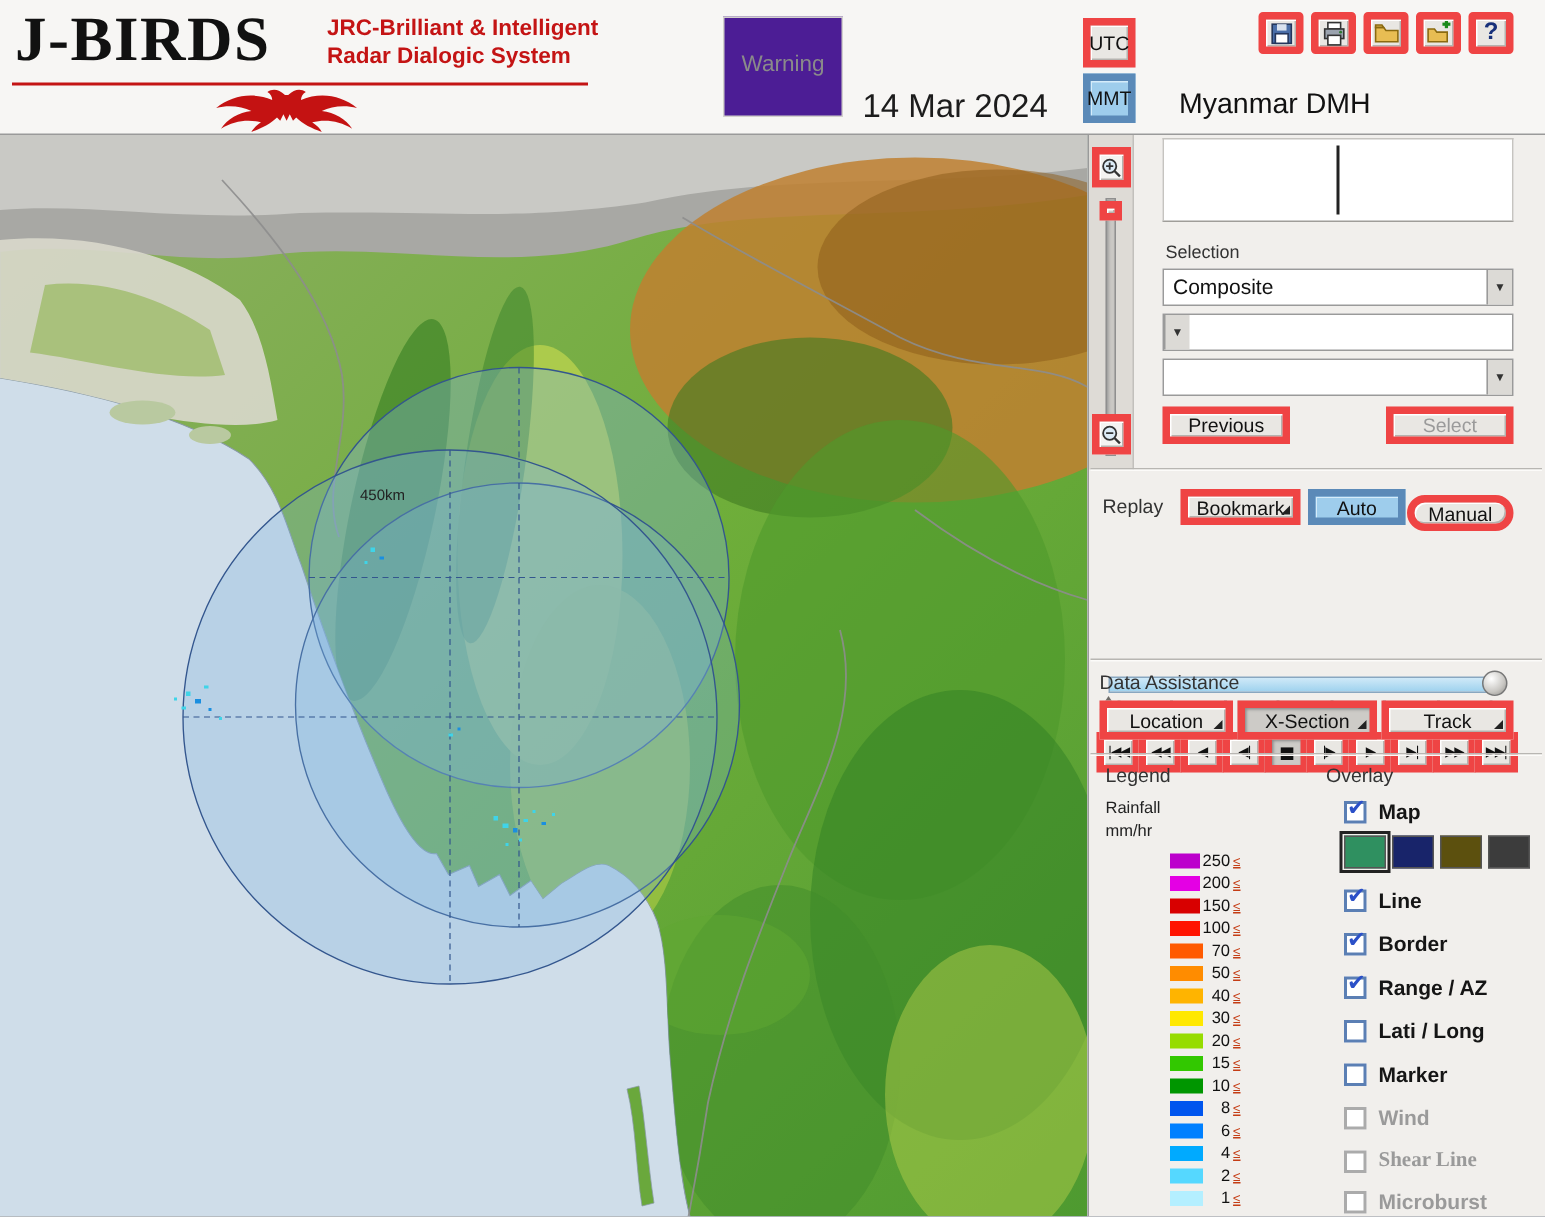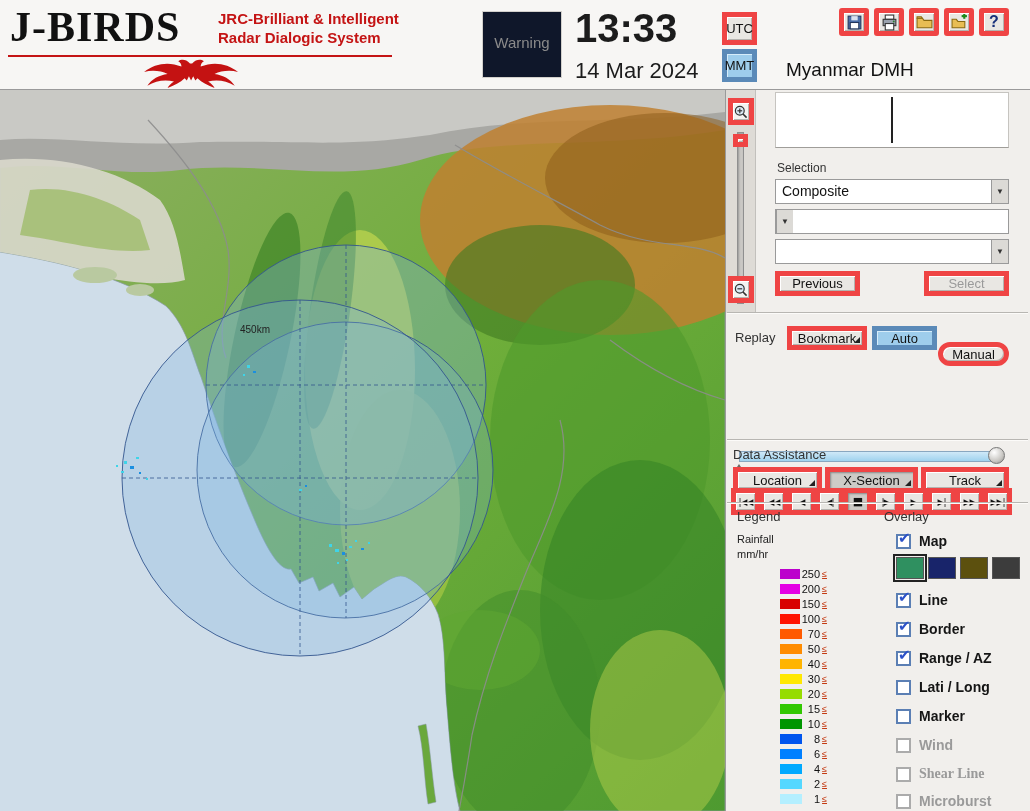--- a/index.html
+++ b/index.html
@@ -6,21 +6,21 @@
   html,body{width:1030px;}
   body{font-family:"Liberation Sans",sans-serif;background:#777;}
   #screen{position:relative;width:1030px;height:811px;background:#f1efec;overflow:hidden;}
   .abs{position:absolute;}
 
   
   #header{position:absolute;left:0;top:0;width:1030px;height:90px;background:#f7f6f4;border-bottom:1px solid #9a9a9a;}
   .logo-title{font-family:"Liberation Serif",serif;font-weight:bold;font-size:42px;color:#111;letter-spacing:1px;line-height:1;}
   .tagline{color:#c41414;font-weight:bold;font-size:15px;line-height:1.25;font-style:normal;}
   .redline{position:absolute;height:2px;background:#c41414;}
-  .warning-box{position:absolute;background:#0f172a;border:1px solid #d2d0cc;display:flex;justify-content:center;padding-top:22px;font-size:15px;color:#8a8a8a;}
+  .warning-box{position:absolute;background:#4c1d95;border:1px solid #d2d0cc;display:flex;justify-content:center;padding-top:22px;font-size:15px;color:#8a8a8a;}
   .clock-time{font-size:40px;font-weight:600;color:#1c1c1c;line-height:1;}
   .clock-date{font-size:22px;color:#1c1c1c;}
   .tzbtn{position:absolute;width:35px;height:33px;font-size:12px;display:flex;align-items:center;justify-content:center;color:#111;}
   .btn3d{background:#e9e7e3;border:5px solid #ef4444;box-shadow:inset 1px 1px 0 #ffffff, inset -1px -1px 0 #b5b3af;display:flex;align-items:center;justify-content:center;font-size:13px;color:#111;cursor:default;}
   .pressed{background:#cdcbc7 !important;box-shadow:inset 1px 1px 2px #8a8a8a !important;}
   .blue-active{background:#9ecdec !important;border-color:#5b8ab8 !important;box-shadow:inset 1px 1px 0 #d5ecfa !important;}
   .toolbtn{position:absolute;width:30px;height:28px;border-radius:3px;}
   .station{font-size:19px;color:#111;}
 
   
@@ -81,21 +81,20 @@
     <div class="abs" style="left:140px;top:57px;">
       <svg width="100" height="32" viewBox="0 0 90 30">
         <path d="M45,6 C41,2 37,2 34,4 C36,5 37,7 37,9 C25,4 12,6 2,14 C10,12 18,13 24,16 C16,17 9,21 5,27 C13,22 22,21 30,23 C27,25 25,27 24,29 C30,27 36,24 40,20 L42,22 L44,18 L46,22 L48,18 L50,22 L52,20 C56,24 62,27 68,29 C67,27 65,25 62,23 C70,21 79,22 87,27 C83,21 76,17 68,16 C74,13 82,12 90,14 C80,6 67,4 55,9 C55,7 56,5 58,4 C55,2 51,2 47,6 Z" fill="#c41212"></path>
       </svg>
     </div>
 
     <div class="warning-box" style="left:482px;top:11px;width:80px;height:67px;">
       <span>Warning</span>
     </div>
 
-    <div class="abs clock-time" style="left:575px;top:8px;">13:33</div>
     <div class="abs clock-date" style="left:575px;top:58px;">14 Mar 2024</div>
 
     <div class="tzbtn btn3d" style="left:722px;top:12px;">UTC</div>
     <div class="tzbtn btn3d blue-active" style="left:722px;top:49px;">MMT</div>
 
     <div class="toolbtn btn3d" style="left:839px;top:8px;">
       <svg width="17" height="17" viewBox="0 0 16 16">
         <rect x="2" y="2" width="12" height="12" fill="#4a6ea8" stroke="#24365c"></rect>
         <rect x="5" y="2" width="6" height="4" fill="#d9e2ef"></rect>
         <rect x="4" y="8" width="8" height="6" fill="#ffffff" stroke="#24365c"></rect>
@@ -258,21 +257,21 @@
   <div class="abs btn3d disabled-text" style="left:924px;top:271px;width:85px;height:25px;">Select</div>
 
   <div class="hr" style="left:727px;top:312px;width:301px;"></div>
 
   <div class="abs panel-label" style="left:735px;top:330px;font-size:13px;">Replay</div>
   <div class="abs btn3d" style="left:787px;top:326px;width:80px;height:24px;">
     <span>Bookmark</span>
     <span class="corner-tri"></span>
   </div>
   <div class="abs btn3d blue-active" style="left:872px;top:326px;width:65px;height:24px;">Auto</div>
-  <div class="abs btn3d" style="left:938px;top:342px;width:71px;height:24px;border-radius:12px;">Manual</div>
+  <div class="abs btn3d" style="left:938px;top:330px;width:71px;height:24px;border-radius:12px;">Manual</div>
 
   <div class="replay-track"></div>
   <div class="left-tri"></div>
   <div class="ticks">
     <span class="tick"></span>
       <span class="tick"></span>
       <span class="tick"></span>
       <span class="tick"></span>
     <span class="tick"></span>
       <span class="tick"></span>

